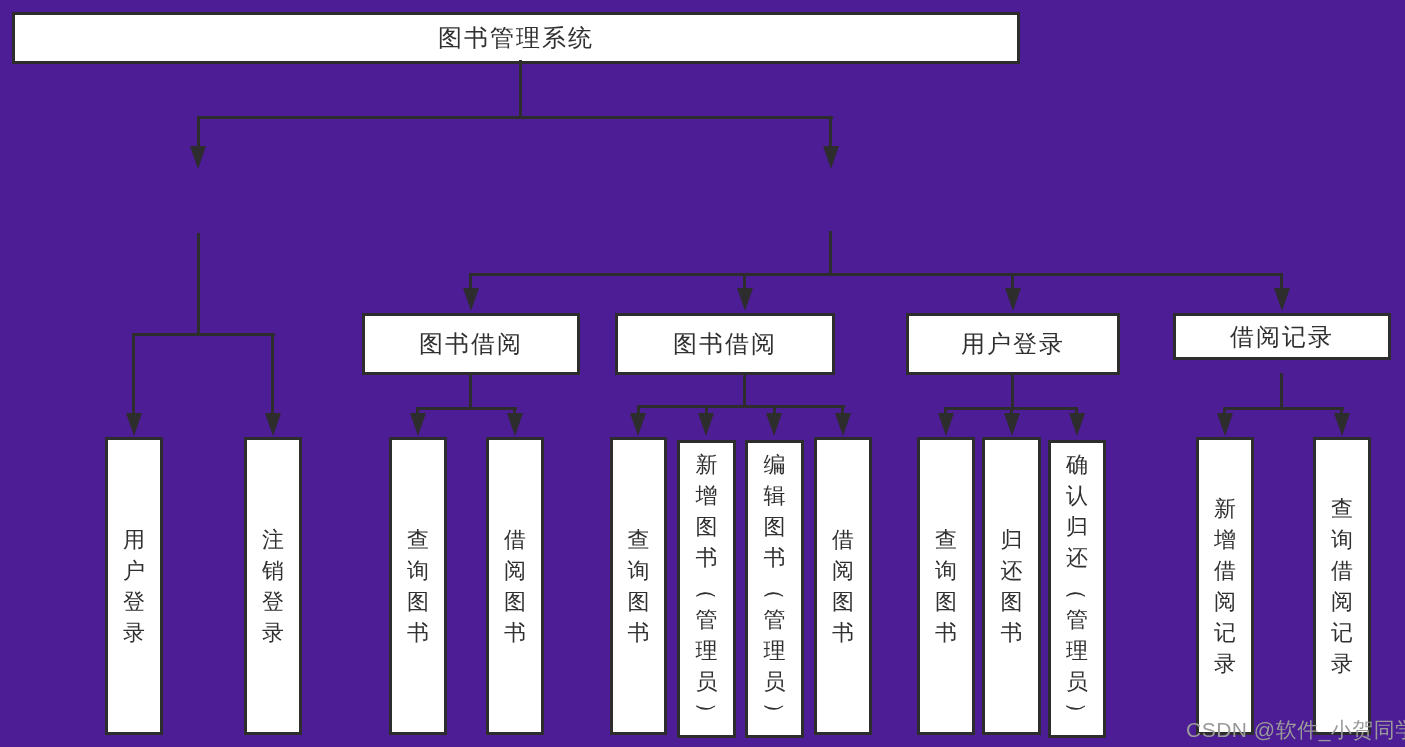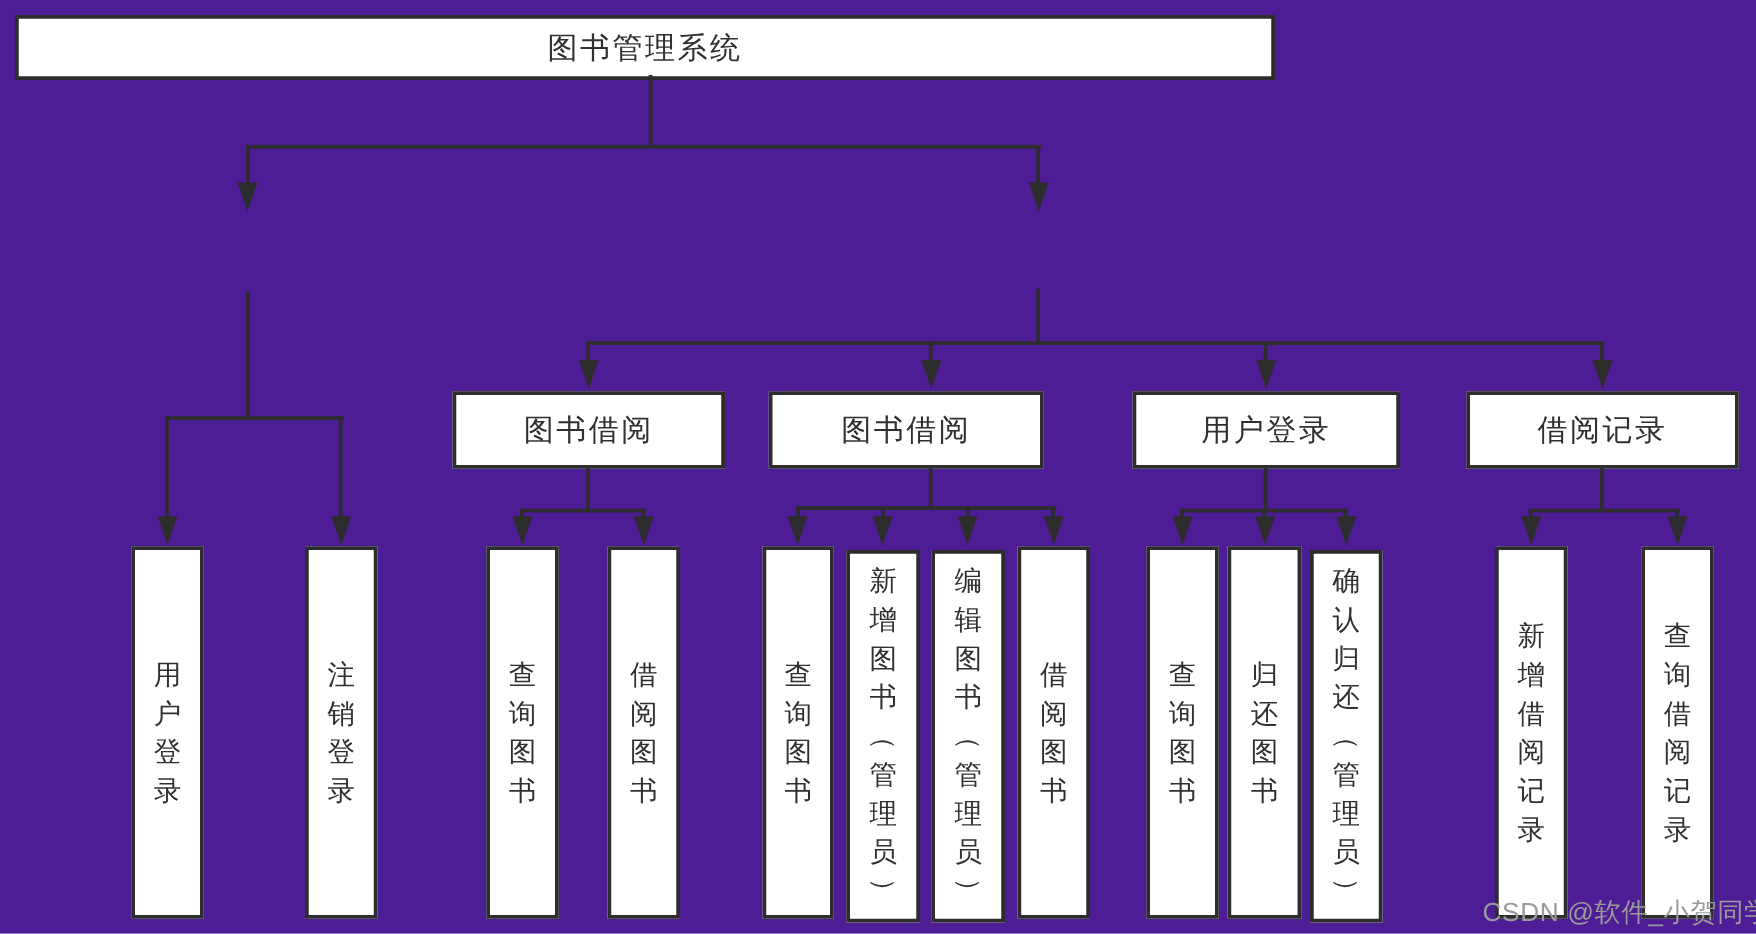--- a/index.html
+++ b/index.html
@@ -45,21 +45,21 @@
 
   <div class="box" style="left:362px;top:313px;width:218px;height:62px">
     <span class="h-label">图书借阅</span>
   </div>
   <div class="box" style="left:615px;top:313px;width:220px;height:62px">
     <span class="h-label">图书借阅</span>
   </div>
   <div class="box" style="left:906px;top:313px;width:214px;height:62px">
     <span class="h-label">用户登录</span>
   </div>
-  <div class="box" style="left:1173px;top:313px;width:218px;height:62px">
+  <div class="box" style="left:1173px;top:313px;width:218px;height:47px">
     <span class="h-label">借阅记录</span>
   </div>
 
   <div class="box" style="left:105px;top:437px;width:58px;height:298px">
     <div class="v-label">
         <span>用</span>
         <span>户</span>
         <span>登</span>
         <span>录</span>
       </div>

